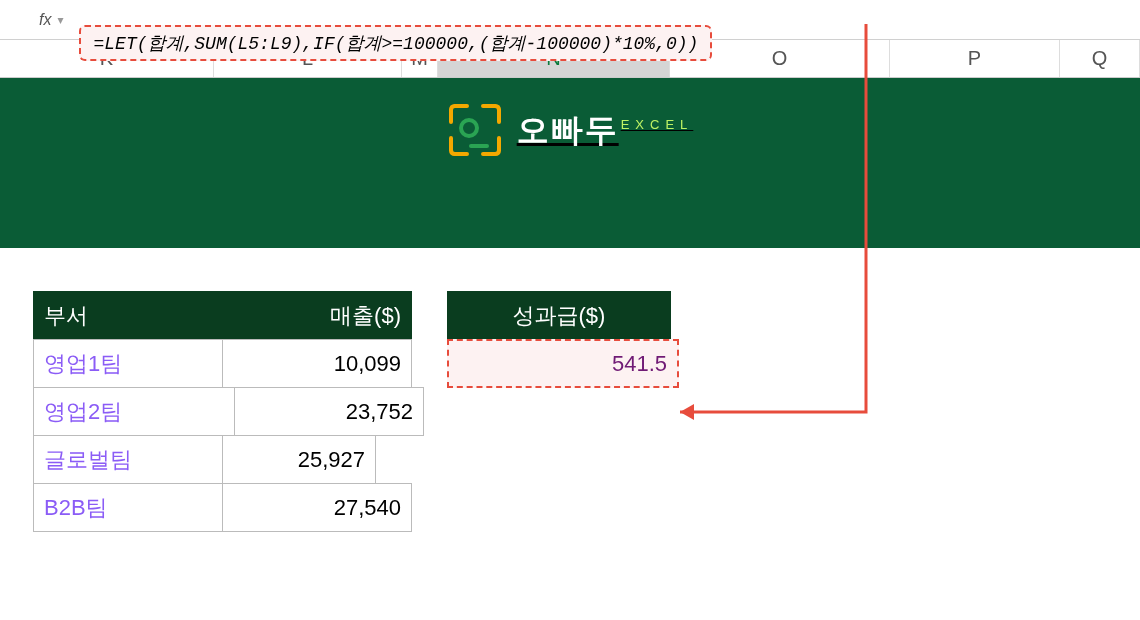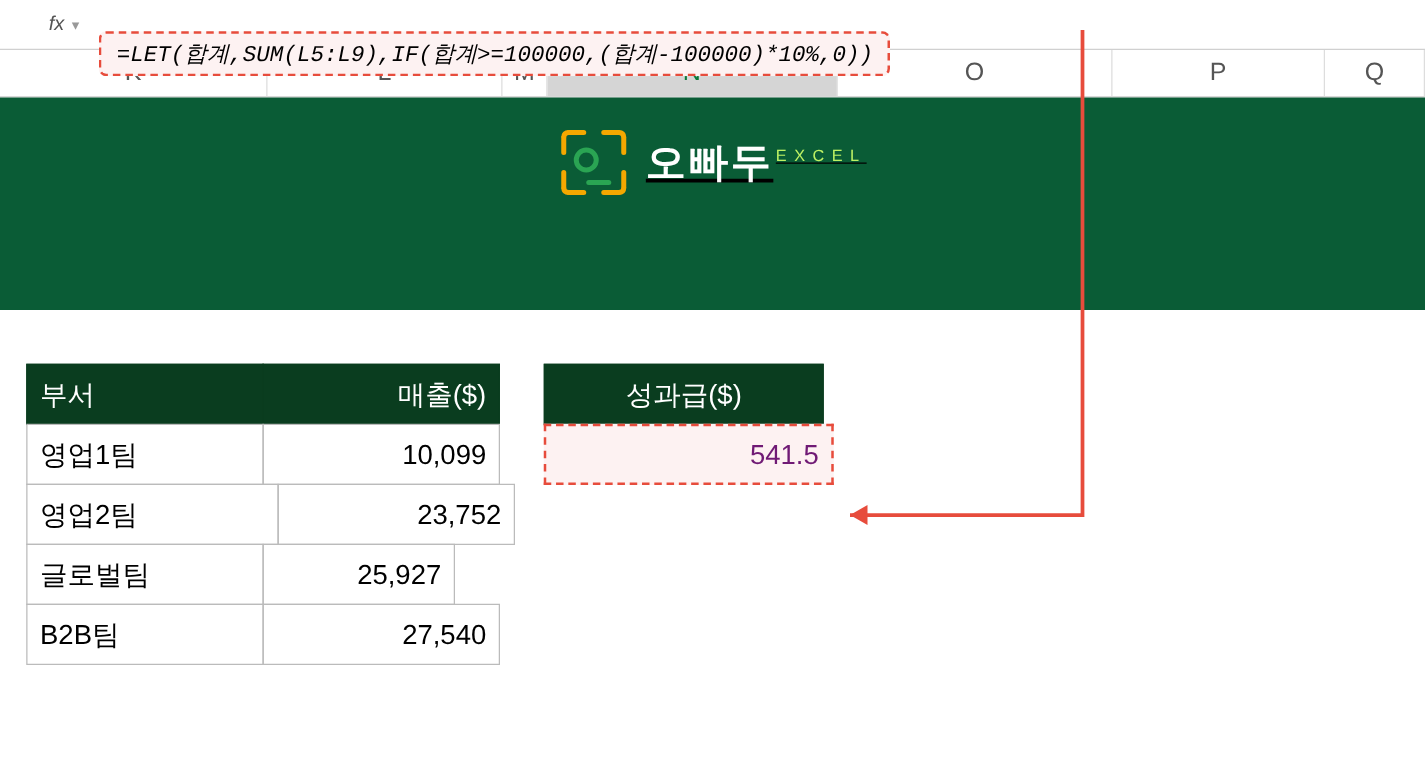--- a/index.html
+++ b/index.html
@@ -104,21 +104,21 @@
     }
     .logo-en {
       font-size: 13px;
       color: #bef264;
       letter-spacing: 6px;
       margin-top: 4px;
       margin-left: 2px;
     }
     .sheet-area {
       padding-top: 44px;
-      padding-left: 22px;
+      padding-left: 34px;
     }
     .row {
       display: flex;
       height: 48px;
     }
     .cell {
       border: 1px solid #bbb;
       display: flex;
       align-items: center;
       font-size: 22px;
@@ -127,21 +127,21 @@
     }
     .dept-header, .sales-header, .bonus-header {
       background: #0a3d1f;
       color: #fff;
       font-weight: 400;
       border-color: #0a3d1f;
     }
     .dept-header { justify-content: flex-start; }
     .sales-header { justify-content: flex-end; }
     .bonus-header { justify-content: center; }
-    .dept-cell { justify-content: flex-start; color: #000000; }
+    .dept-cell { justify-content: flex-start; color: #8b5cf6; }
     .sales-cell { justify-content: flex-end; color: #000; }
     .bonus-cell {
       justify-content: flex-end;
       color: #701a75;
       background: #fdf2f2;
       border: 2px dashed #e74c3c !important;
       position: relative;
     }
     .gap-col {
       width: 36px;

